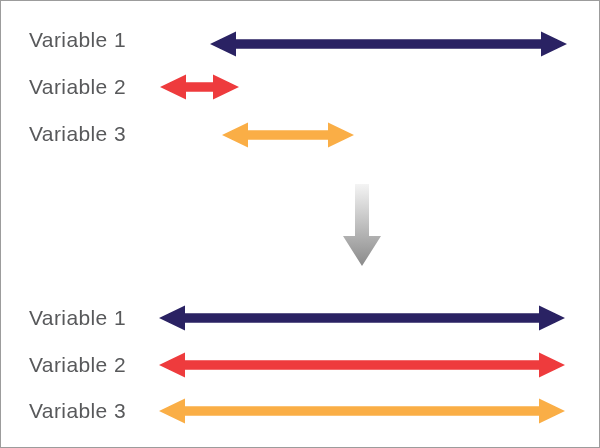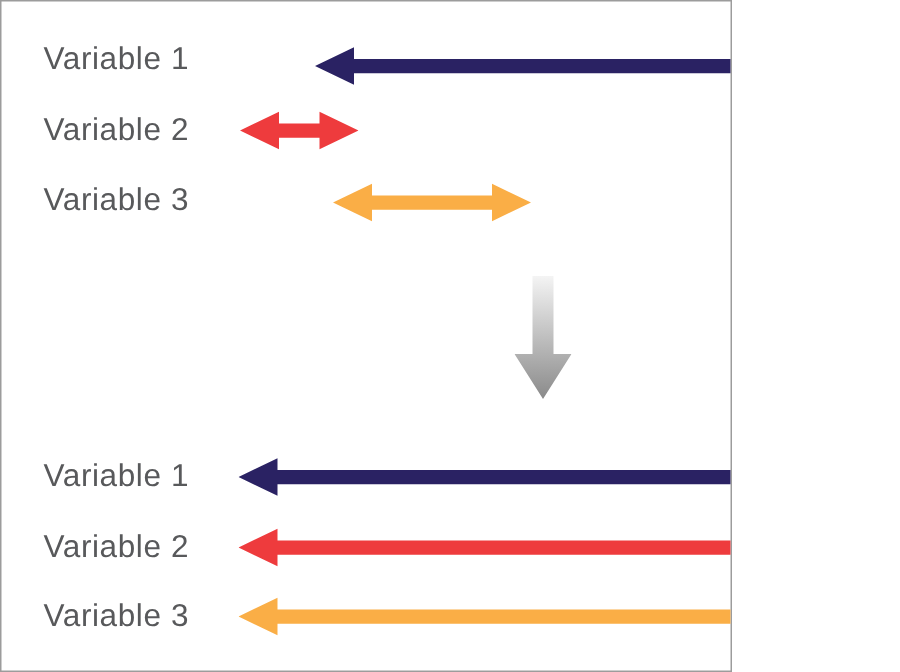--- a/index.html
+++ b/index.html
@@ -1,18 +1,18 @@
 <!DOCTYPE html>
 <html><head>
 <meta charset="utf-8">
 <style>
   html, body { margin: 0; padding: 0; background: #ffffff; }
   .canvas {
     position: relative;
-    width: 488px;
+    width: 600px;
     height: 448px;
     box-sizing: border-box;
     background: var(--bg, #ffffff);
     border: 1px solid var(--border, #9c9c9c);
     overflow: hidden;
     font-family: "Liberation Sans", sans-serif;
   }
   .section { position: absolute; inset: 0; }
   .var-label {
     position: absolute;

